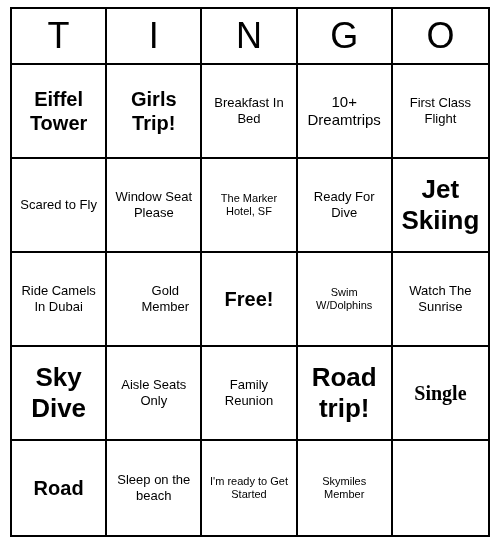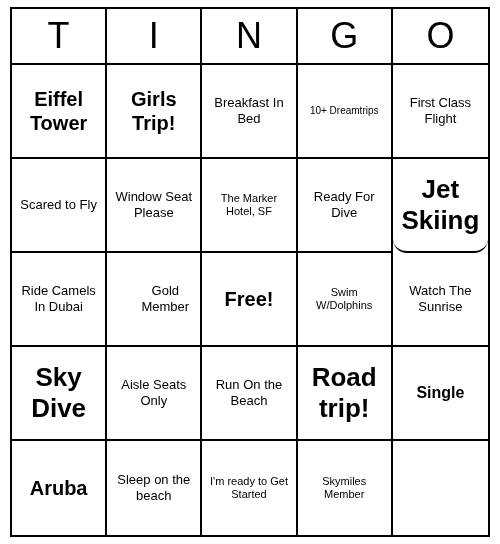--- a/index.html
+++ b/index.html
@@ -81,35 +81,35 @@
   <div class="bingo-header-cell">T</div>
       <div class="bingo-header-cell">I</div>
       <div class="bingo-header-cell">N</div>
       <div class="bingo-header-cell">G</div>
       <div class="bingo-header-cell">O</div>
     </div>
   <div class="bingo-grid">
   <div class="bingo-cell" style="font-size: 20px; font-weight: bold;">Eiffel Tower</div>
       <div class="bingo-cell" style="font-size: 20px; font-weight: bold;">Girls Trip!</div>
       <div class="bingo-cell" style="font-size: 13px;">Breakfast In Bed</div>
-      <div class="bingo-cell" style="font-size: 10px;">10+ Dreamtrips</div>
+      <div class="bingo-cell" style="font-size: 15px;">10+ Dreamtrips</div>
       <div class="bingo-cell" style="font-size: 13px;">First Class Flight</div>
       <div class="bingo-cell" style="font-size: 13px;">Scared to Fly</div>
       <div class="bingo-cell" style="font-size: 13px;">Window Seat Please</div>
       <div class="bingo-cell" style="font-size: 11px;">The Marker Hotel, SF</div>
       <div class="bingo-cell" style="font-size: 13px;">Ready For Dive</div>
-      <div class="bingo-cell" style="font-size: 26px; font-weight: bold; border-radius: 14px;">Jet Skiing</div>
+      <div class="bingo-cell" style="font-size: 26px; font-weight: bold;">Jet Skiing</div>
       <div class="bingo-cell" style="font-size: 13px;">Ride Camels In Dubai</div>
       <div class="bingo-cell" style="font-size: 13px; padding-left: 27px;">Gold Member</div>
       <div class="bingo-cell" style="font-size: 20px; font-weight: bold;">Free!</div>
       <div class="bingo-cell" style="font-size: 11px;">Swim W/Dolphins</div>
       <div class="bingo-cell" style="font-size: 13px;">Watch The Sunrise</div>
       <div class="bingo-cell" style="font-size: 26px; font-weight: bold; text-align: center;">Sky Dive</div>
       <div class="bingo-cell" style="font-size: 13px;">Aisle Seats Only</div>
-      <div class="bingo-cell" style="font-size: 13px;">Run On the Beach</div>
+      <div class="bingo-cell" style="font-size: 13px;">Family Reunion</div>
       <div class="bingo-cell" style="font-size: 26px; font-weight: bold;">Road trip!</div>
-      <div class="bingo-cell" style="font-size: 16px; font-weight: bold;">Single</div>
-      <div class="bingo-cell" style="font-size: 20px; font-weight: bold;">Aruba</div>
+      <div class="bingo-cell" style="font-size: 20px; font-weight: bold; font-family: Liberation Serif, serif;">Single</div>
+      <div class="bingo-cell" style="font-size: 20px; font-weight: bold;">Road</div>
       <div class="bingo-cell" style="font-size: 13px;">Sleep on the beach</div>
       <div class="bingo-cell" style="font-size: 11px;">I'm ready to Get Started</div>
       <div class="bingo-cell" style="font-size: 11px;">Skymiles Member</div>
     </div>
 </div>
 
 </body></html>

